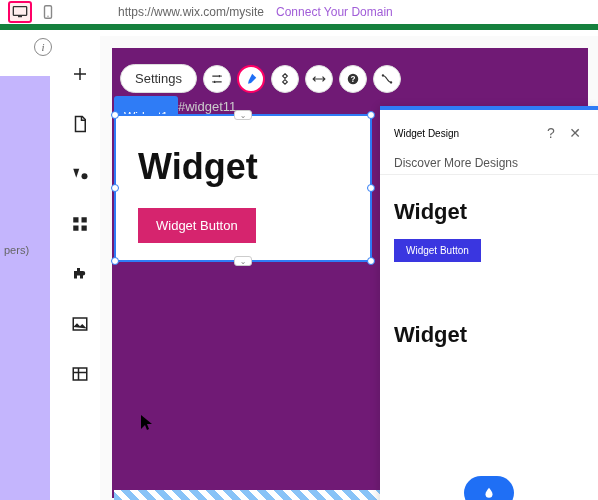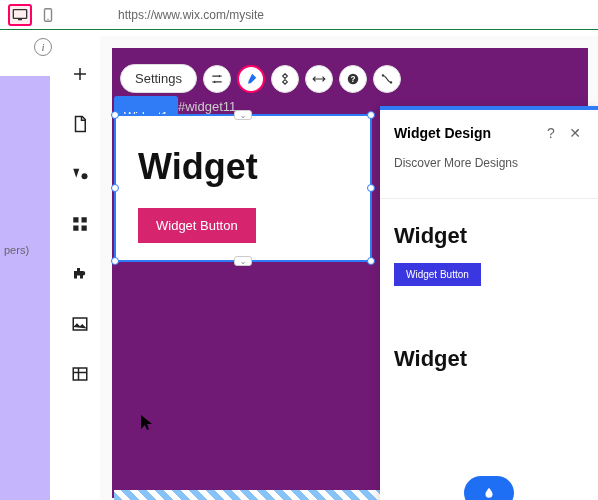--- a/index.html
+++ b/index.html
@@ -1,18 +1,18 @@
 <!DOCTYPE html>
 <html><head>
 <meta charset="utf-8">
 <style>
 * { margin: 0; padding: 0; box-sizing: border-box; font-family: -apple-system, BlinkMacSystemFont, "Segoe UI", Arial, sans-serif; }
 body { width: 598px; height: 500px; background: #fff; overflow: hidden; position: relative; }
 
-.topbar { height: 30px; display: flex; align-items: center; padding: 0 8px; border-bottom: 1px solid #15803d; gap: 8px; }
+.topbar { height: 30px; display: flex; align-items: center; padding: 0 8px; border-bottom: 6px solid #15803d; gap: 8px; }
 .device-toggle { display: flex; gap: 4px; }
 .device-btn { width: 24px; height: 22px; display: flex; align-items: center; justify-content: center; border-radius: 3px; cursor: pointer; }
 .device-btn.active { border: 2px solid #f06; background: #fee; }
 .device-btn svg { width: 16px; height: 14px; }
 .url-text { font-size: 12px; color: #666; margin-left: 50px; }
 .connect-link { font-size: 12px; color: #a15dd8; text-decoration: none; margin-left: 4px; }
 
 .info-btn { position: absolute; top: 38px; left: 34px; width: 18px; height: 18px; border: 1px solid #888; border-radius: 50%; display: flex; align-items: center; justify-content: center; font-size: 11px; font-style: italic; color: #666; cursor: pointer; font-family: serif; }
 
 .side-wrap { position: absolute; left: 0; top: 76px; width: 50px; height: 440px; background: #c4b5fd; }
@@ -46,23 +46,23 @@
 .em-top { top: -6px; }
 .em-bot { bottom: -6px; }
 
 .widget-title { position: absolute; left: 22px; top: 30px; font-size: 36px; font-weight: 800; color: #111; }
 .widget-btn { position: absolute; left: 22px; top: 92px; background: #d6246e; color: #fff; border: none; padding: 10px 18px; font-size: 13px; cursor: pointer; }
 
 .hatch { position: absolute; left: 2px; top: 442px; right: 0; height: 10px; background: repeating-linear-gradient(45deg,#88c3f7,#88c3f7 6px,#fff 6px,#fff 12px); }
 
 .panel { position: absolute; right: 0; top: 70px; width: 218px; height: 418px; background: #fff; border-top: 4px solid #2f7cf6; box-shadow: -2px 0 8px rgba(0,0,0,0.12); }
 .panel-hdr { display: flex; align-items: center; padding: 14px 14px 10px; }
-.panel-title { font-weight: 700; font-size: 14px; flex: 1; }
+.panel-title { font-weight: 400; font-size: 10px; flex: 1; }
 .panel-hdr .hbtn { width: 18px; height: 18px; display: flex; align-items: center; justify-content: center; cursor: pointer; color: #666; font-size: 14px; margin-left: 6px; }
-.panel-sub { padding: 4px 14px 28px; font-size: 12px; color: #555; border-bottom: 1px solid #eee; }
+.panel-sub { padding: 4px 14px 4px; font-size: 12px; color: #555; border-bottom: 1px solid #eee; }
 .design-card { margin: 24px 14px 0; }
 .card-title { font-weight: 800; font-size: 22px; color: #111; }
 .card-btn-blue { background: #3a36e0; color: #fff; border: none; padding: 6px 12px; font-size: 10px; margin-top: 14px; cursor: pointer; }
 .customize-btn { position: absolute; bottom: 14px; left: 50%; transform: translateX(-50%); background: #1f6ff5; color: #fff; border: none; padding: 10px 18px; border-radius: 20px; font-size: 13px; display: flex; align-items: center; gap: 8px; cursor: pointer; }
 .customize-btn svg { width: 14px; height: 14px; fill: #fff; }
 
 .cursor { position: absolute; left: 28px; top: 366px; }
 </style>
 </head>
 <body>
@@ -76,20 +76,21 @@
         </svg>
     </div>
     <div class="device-btn">
       <svg viewBox="0 0 14 20">
           <rect x="2" y="1" width="10" height="18" rx="2" fill="none" stroke="#888" stroke-width="2"></rect>
           <circle cx="7" cy="16" r="1" fill="#888"></circle>
         </svg>
     </div>
   </div>
   <span class="url-text">https://www.wix.com/mysite</span>
+  <a class="connect-link">Connect Your Domain</a>
 </div>
 
 <div class="info-btn">i</div>
 
 <div class="side-wrap">
   <span class="side-text">pers)</span>
 </div>
 
 <div class="tool-rail">
   <div class="rail-btn">

